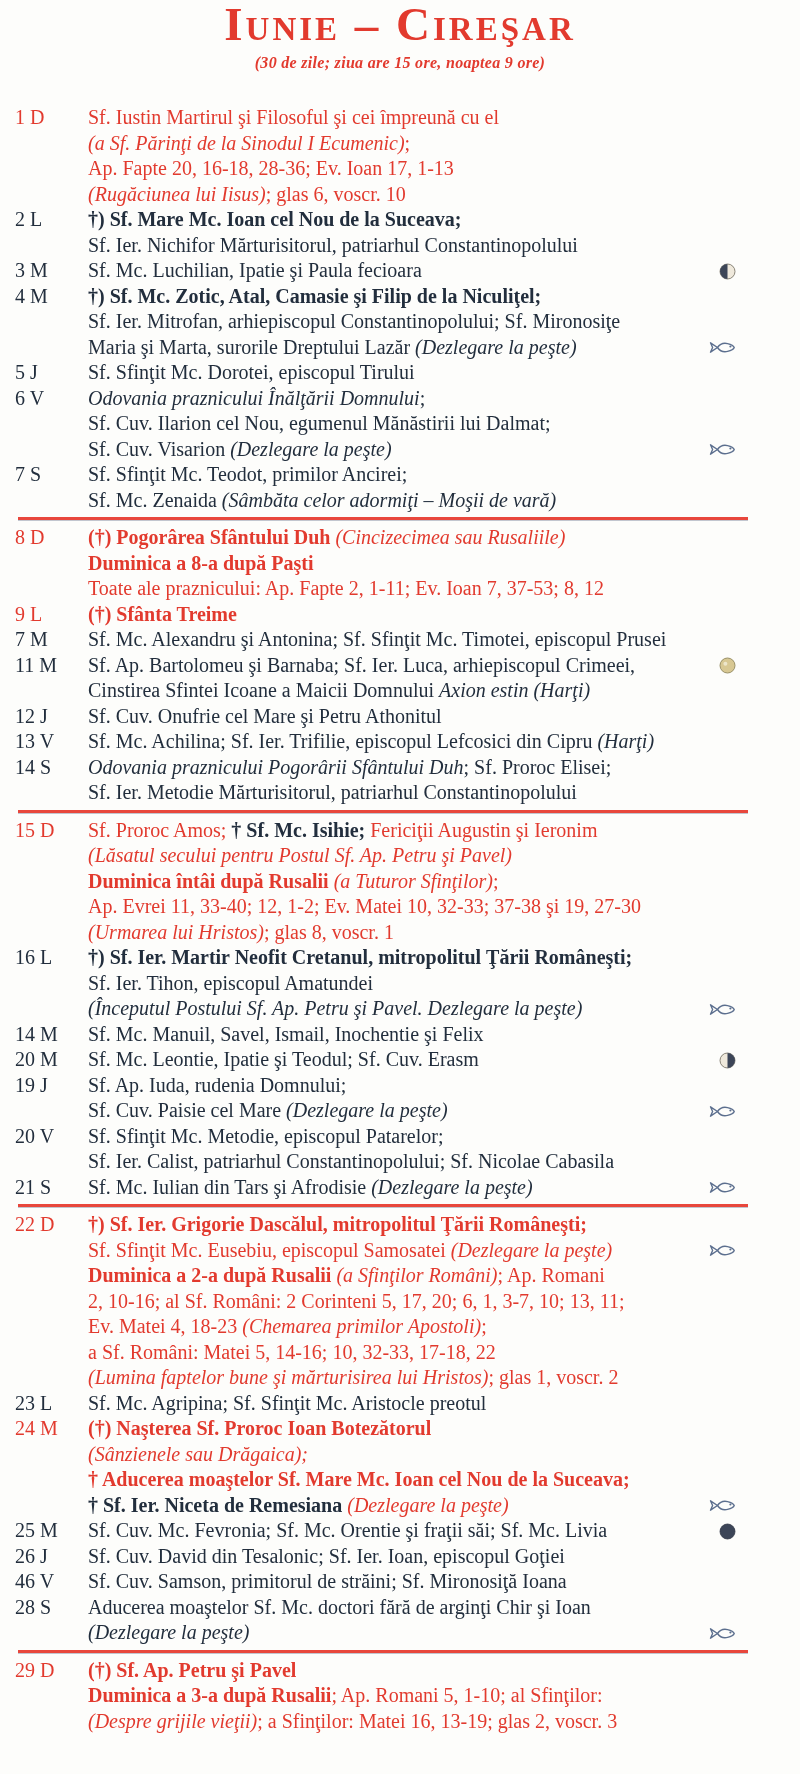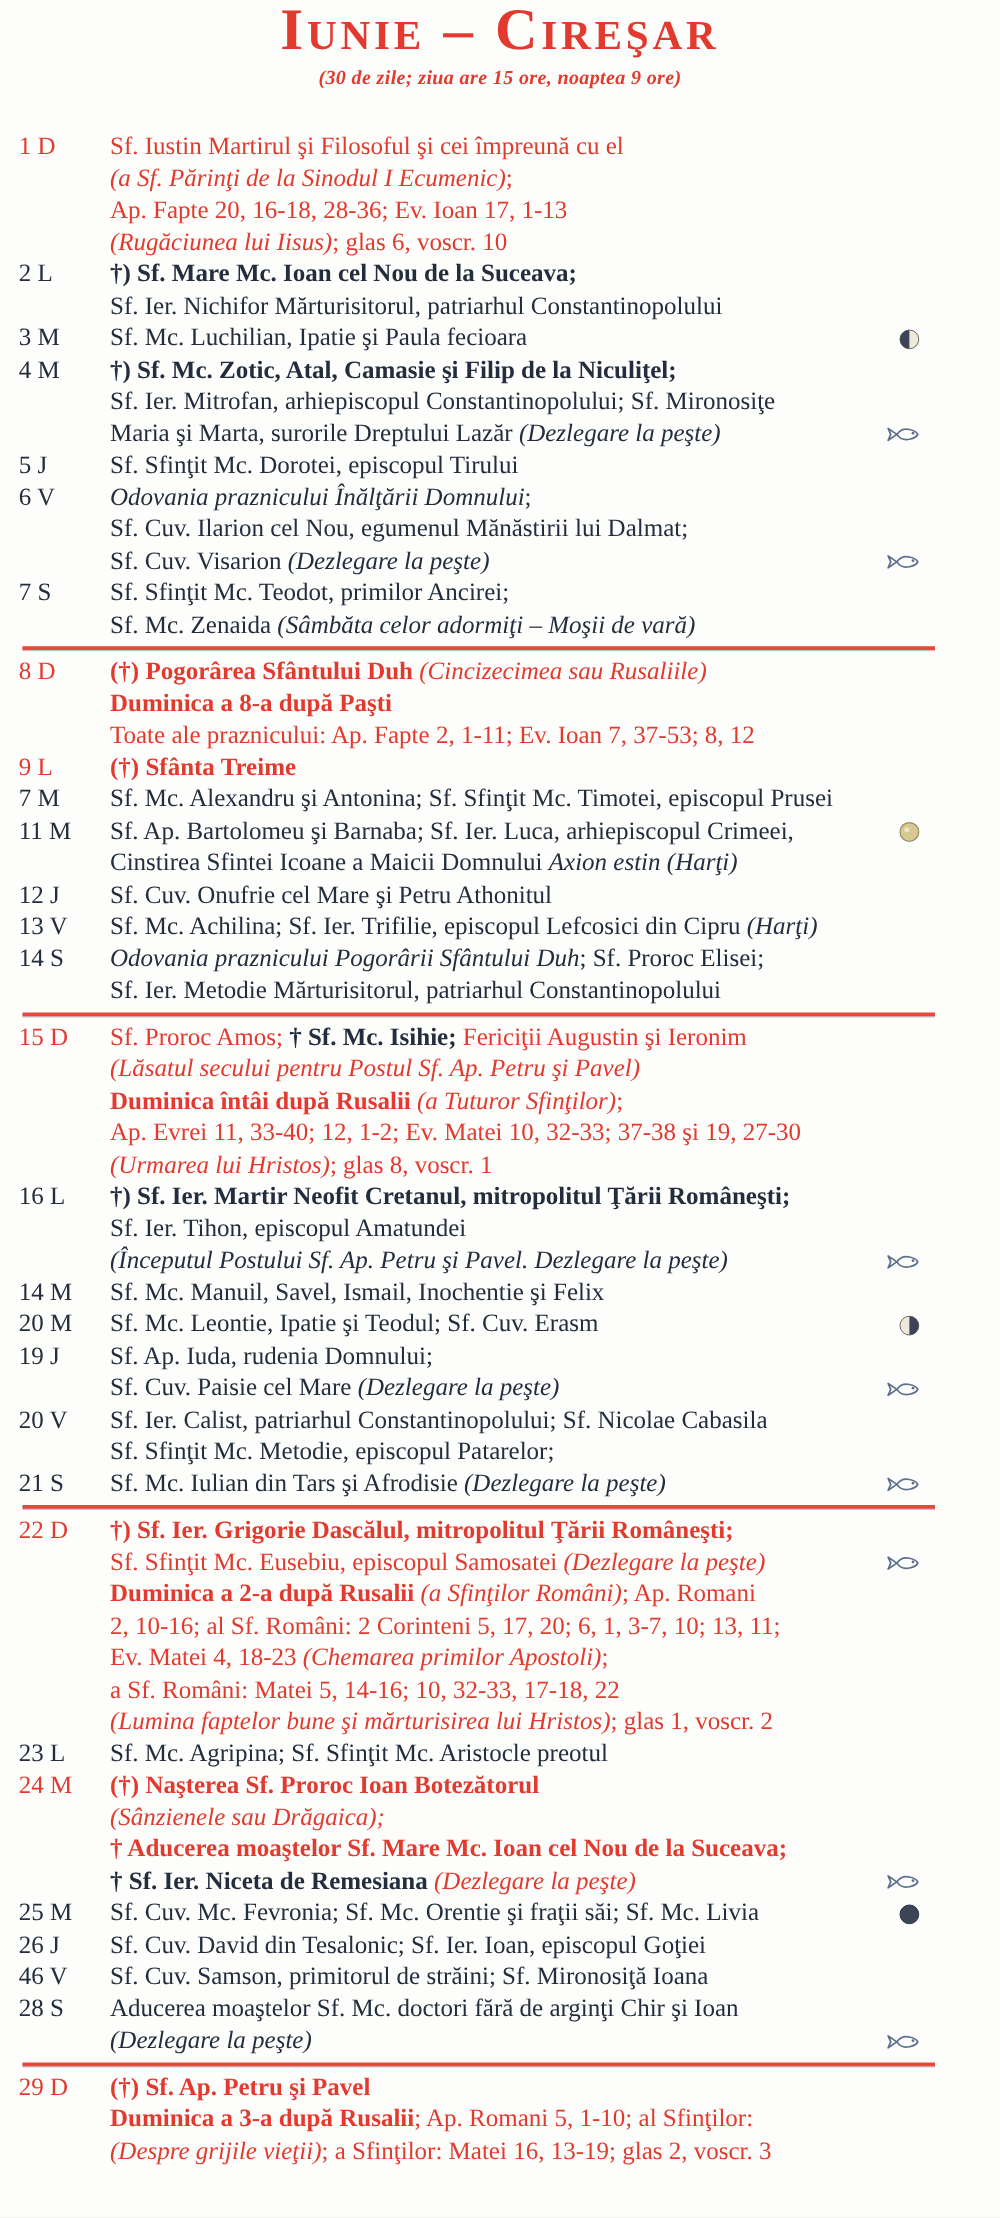--- a/index.html
+++ b/index.html
@@ -319,24 +319,24 @@
                 <circle cx="21.4" cy="6.5" r="1.1" fill="var(--fish)"></circle>
               </svg>
             </span>
           </div>
         </div>
       </div>
       <div class="day">
         <div class="dlabel">20 V</div>
         <div class="dlines">
           <div class="ln">
+            <span class="txt k">Sf. Sfinţit Mc. Metodie, episcopul Patarelor;</span>
+          </div>
+          <div class="ln">
             <span class="txt k">Sf. Ier. Calist, patriarhul Constantinopolului; Sf. Nicolae Cabasila</span>
-          </div>
-          <div class="ln">
-            <span class="txt k">Sf. Sfinţit Mc. Metodie, episcopul Patarelor;</span>
           </div>
         </div>
       </div>
       <div class="day">
         <div class="dlabel">21 S</div>
         <div class="dlines">
           <div class="ln">
             <span class="txt k">Sf. Mc. Iulian din Tars şi Afrodisie </span>
             <span class="txt ki">(Dezlegare la peşte)</span>
             <span class="icn">

